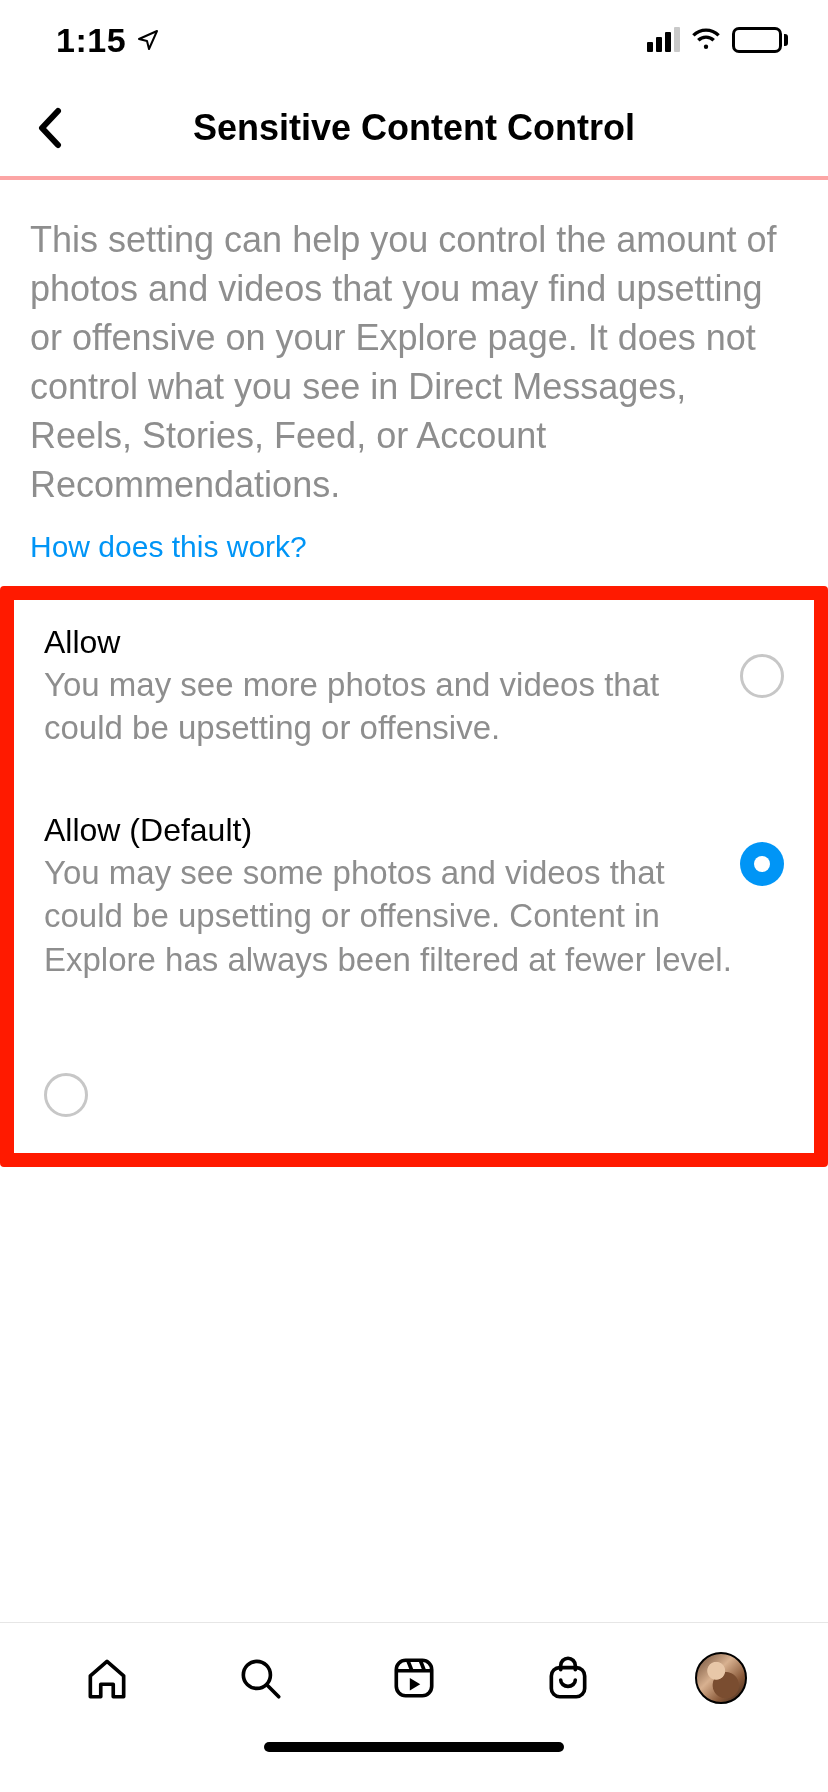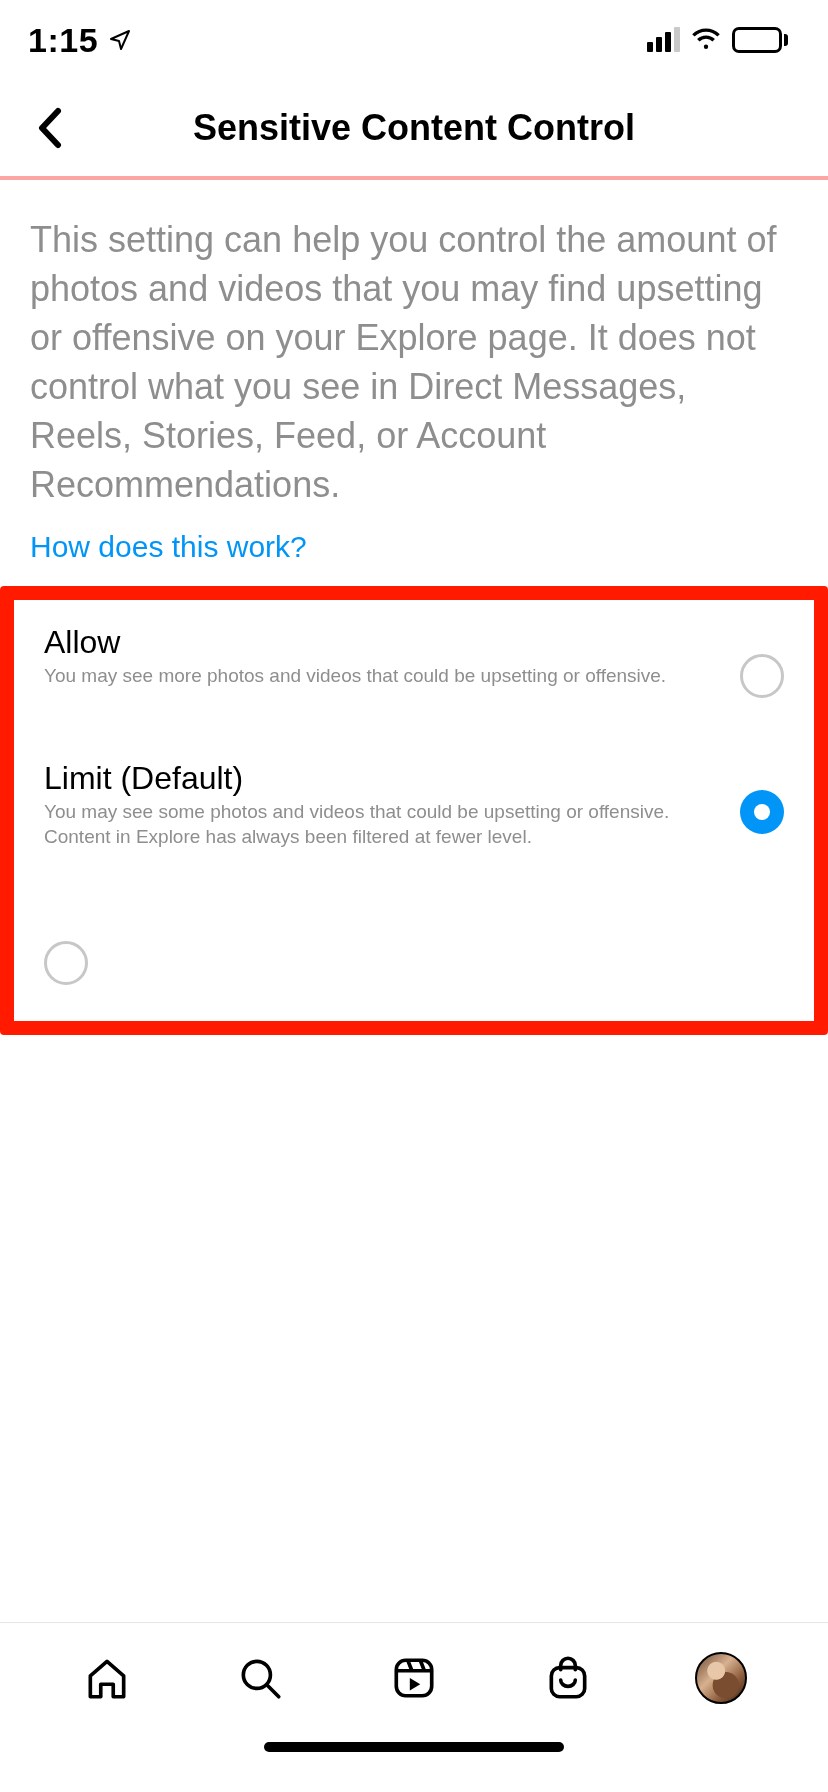--- a/index.html
+++ b/index.html
@@ -1,20 +1,20 @@
 <!DOCTYPE html>
 <html><head>
 <meta charset="utf-8">
 <style>
   * { box-sizing: border-box; margin: 0; padding: 0; }
   html, body { width: 828px; height: 1792px; font-family: -apple-system, Helvetica, Arial, sans-serif; background: #fff; }
   .screen { width: 828px; height: 1792px; display: flex; flex-direction: column; position: relative; }
 
   
-  .statusbar { height: 80px; display: flex; align-items: center; justify-content: space-between; padding: 0 40px 0 28px; }
+  .statusbar { height: 80px; display: flex; align-items: center; justify-content: space-between; padding: 0 40px 0 56px; }
   .status-left { display: flex; align-items: center; gap: 10px; }
   .time { font-size: 34px; font-weight: 600; letter-spacing: 0.5px; }
   .locarrow svg { display:block; }
   .status-right { display: flex; align-items: center; gap: 10px; }
   .cell { display:flex; align-items:flex-end; gap:3px; height:24px; }
   .cell .b { width:6px; background:#000; border-radius:1px; }
   .cell .b1 { height:10px; }
   .cell .b2 { height:15px; }
   .cell .b3 { height:20px; }
   .cell .b4 { height:25px; background:#c9c9c9; }
@@ -32,21 +32,21 @@
   
   .content { flex:1; padding: 36px 30px 0 30px; }
   .desc { font-size: 36px; line-height: 1.36; color:#8e8e8e; }
   .help-link { display:inline-block; margin-top: 20px; font-size: 30px; color:#0095f6; }
 
   .options-highlight { margin-top: 22px; border: 14px solid #ff1a00; border-radius: 4px; padding: 6px 0 18px 0; margin-left:-30px; margin-right:-30px;}
   .opt { display:flex; align-items:flex-start; padding: 18px 30px 18px 30px; gap: 2px; }
   .opt + .opt { margin-top: 26px; }
   .opt-text { flex:1; }
   .opt-title { font-size: 32px; color:#000; }
-  .opt-desc { font-size: 19px; color:#8e8e8e; line-height:1.32; margin-top:2px;}
+  .opt-desc { font-size: 33px; color:#8e8e8e; line-height:1.32; margin-top:2px;}
   .radio { flex:0 0 auto; width:44px; height:44px; border-radius:50%; border:3px solid #c7c7c7; margin-top: 30px; display:flex; align-items:center; justify-content:center;}
   .radio.selected { border:none; background:#0095f6; }
   .radio.selected::after { content:""; width:16px; height:16px; background:#fff; border-radius:50%; }
 
   
   .tabbar { height: 110px; border-top:1px solid #e6e6e6; display:flex; align-items:center; justify-content:space-around; padding:0 30px; }
   .tab { width:60px; height:60px; display:flex; align-items:center; justify-content:center; }
   .avatar { width:52px; height:52px; border-radius:50%; border:2px solid #000; overflow:hidden; background: linear-gradient(135deg,#6b4a35 0%, #d8b190 40%, #8a5a3a 70%, #3a2518 100%);}
   .avatar-inner { width:100%; height:100%; background: radial-gradient(circle at 40% 35%, #e8c7a8 0%, #e8c7a8 20%, transparent 22%), radial-gradient(circle at 60% 65%, #7a4d30 0%, #7a4d30 30%, transparent 32%);}
 
@@ -107,21 +107,21 @@
       <div class="opt">
         <div class="opt-text">
           <div class="opt-title">Allow</div>
           <div class="opt-desc">You may see more photos and videos that could be upsetting or offensive.</div>
         </div>
         <div class="radio"></div>
       </div>
 
       <div class="opt">
         <div class="opt-text">
-          <div class="opt-title">Limit (Default)</div>
+          <div class="opt-title">Allow (Default)</div>
           <div class="opt-desc">You may see some photos and videos that could be upsetting or offensive. Content in Explore has always been filtered at fewer level.</div>
         </div>
         <div class="radio selected"></div>
       </div>
 
       <div class="opt">
         <div class="radio"></div>
       </div>
 
     </div>

